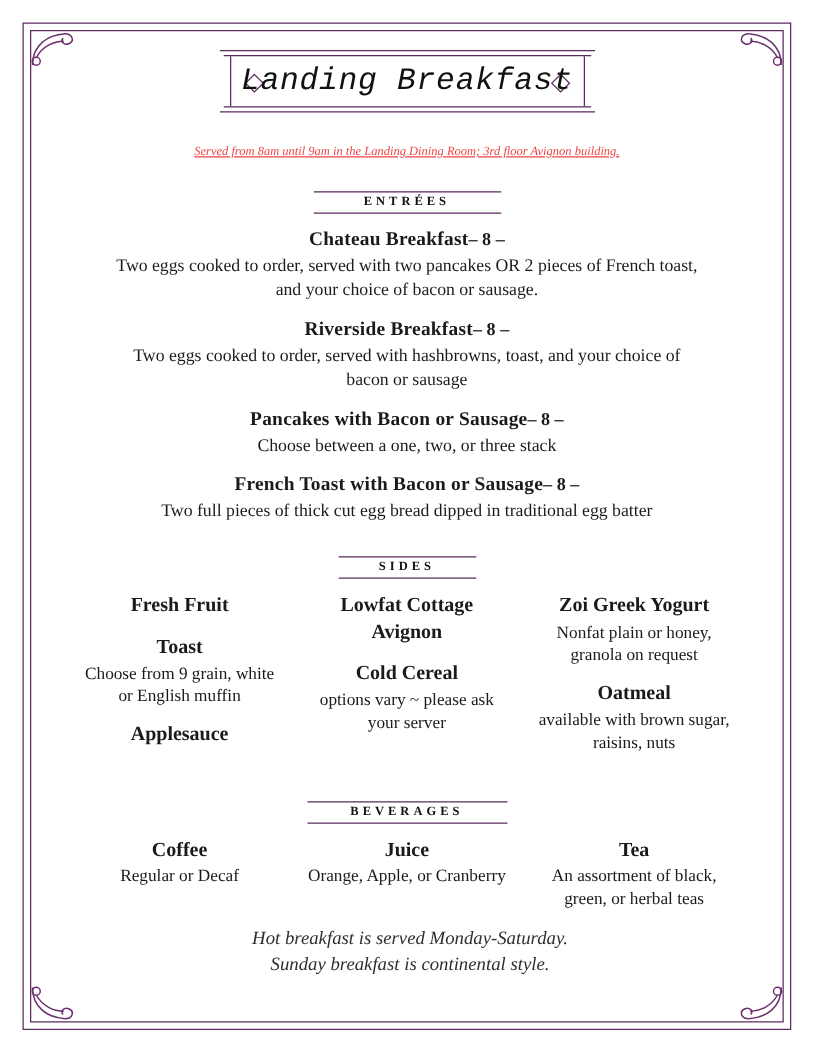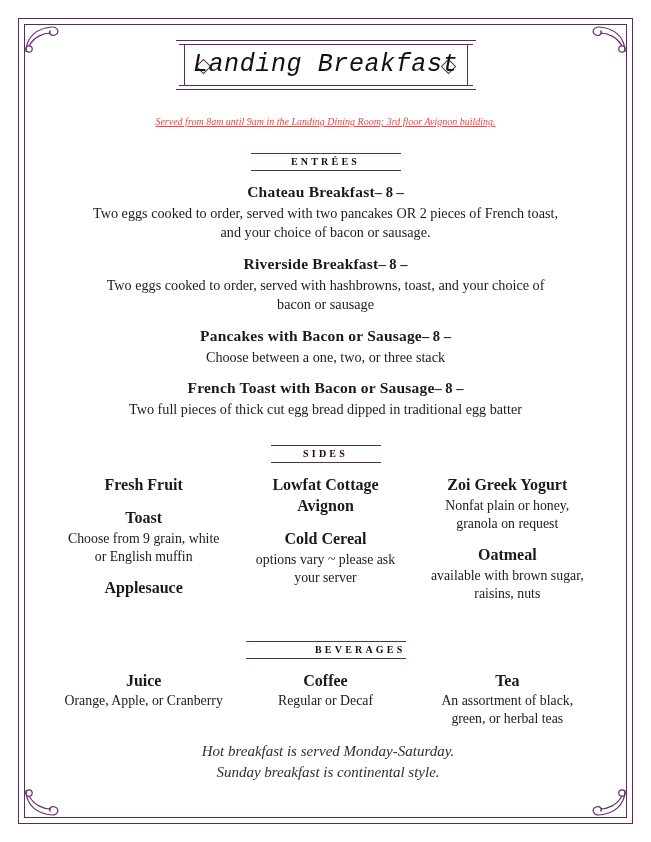--- a/index.html
+++ b/index.html
@@ -135,21 +135,21 @@
     text-align: center;
     border-top: 1.2px solid #5b2a5e;
     border-bottom: 1.2px solid #5b2a5e;
     padding: 2px 0 3px;
     font-weight: bold;
     font-size: 10px;
     letter-spacing: 3.2px;
     color: #111;
   }
   .section-head.sides { width: 110px; }
-  .section-head.bev   { width: 160px; text-align: right; }
+  .section-head.bev   { width: 160px; }
 
   
   .entree {
     text-align: center;
     margin-bottom: 13px;
   }
   .entree-name {
     font-weight: bold;
     font-size: 15.5px;
     letter-spacing: 0.2px;
@@ -312,28 +312,28 @@
           <div class="item-desc">available with brown sugar, raisins, nuts</div>
         </div>
       </div>
     </div>
 
     <div class="section-head bev">BEVERAGES</div>
 
     <div class="cols">
       <div class="col">
         <div class="item">
+          <div class="item-name">Coffee</div>
+          <div class="item-desc">Regular or Decaf</div>
+        </div>
+      </div>
+      <div class="col">
+        <div class="item">
           <div class="item-name">Juice</div>
           <div class="item-desc">Orange, Apple, or Cranberry</div>
-        </div>
-      </div>
-      <div class="col">
-        <div class="item">
-          <div class="item-name">Coffee</div>
-          <div class="item-desc">Regular or Decaf</div>
         </div>
       </div>
       <div class="col">
         <div class="item">
           <div class="item-name">Tea</div>
           <div class="item-desc">An assortment of black, green, or herbal teas</div>
         </div>
       </div>
     </div>
 

